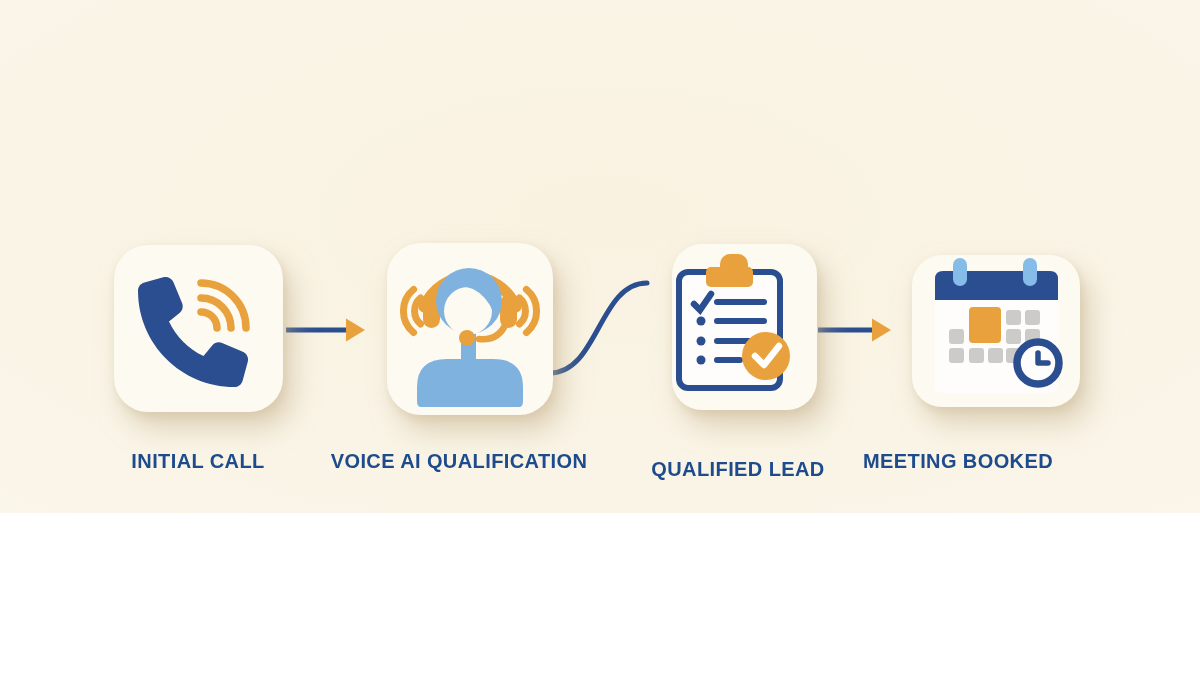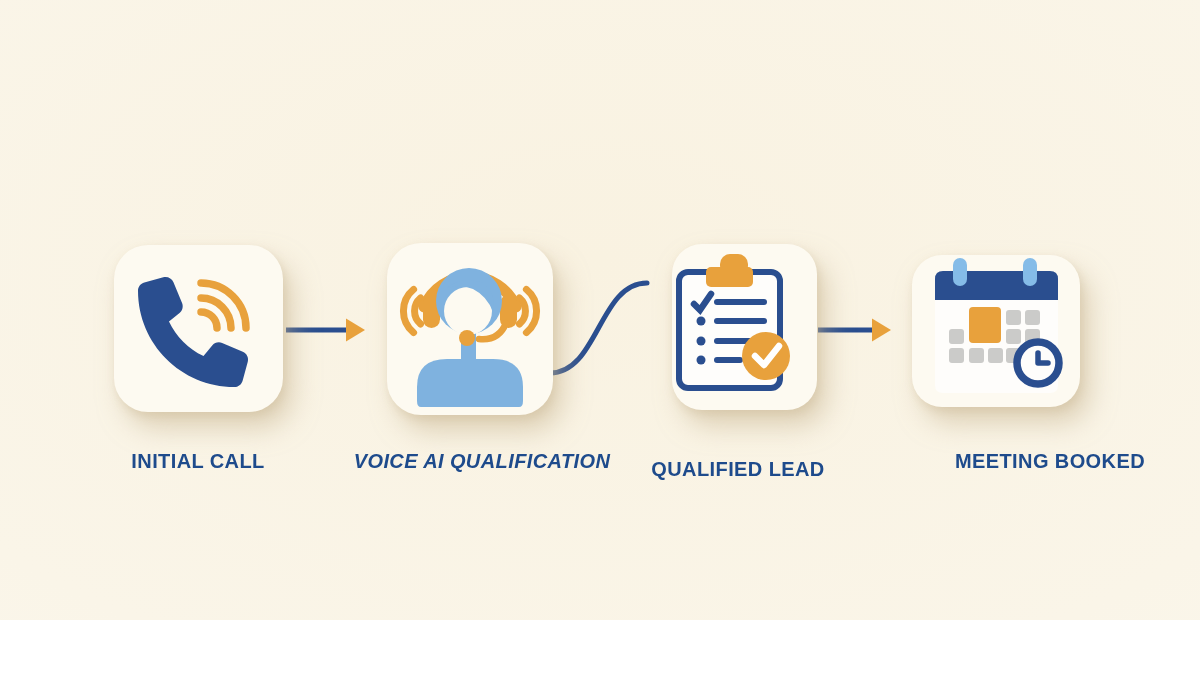--- a/index.html
+++ b/index.html
@@ -4,41 +4,41 @@
 <style>
   :root{
     --background:#faf5e8; --card:#fdfaf1; --dark-blue:#2a4e8f; --label-blue:#1e4b8c;
     --orange:#e8a13c; --light-blue:#7fb2df; --sky-blue:#85bce8; --gray-cell:#cbcbc9;
     --icon-white:#fefdfb;
   }
   *{margin:0;padding:0;box-sizing:border-box;}
   html,body{width:1200px;height:685px;overflow:hidden;}
   body{font-family:"Liberation Sans",sans-serif;}
   .stage{
-    position:relative;width:1200px;height:620px;
+    position:relative;width:1200px;height:513px;
     background:radial-gradient(120% 130% at 50% 42%, #f9f2e1 0%, var(--background,#faf5e8) 55%, #fcf9f1 100%);
   }
   .connectors{position:absolute;left:0;top:0;width:1200px;height:685px;z-index:1;}
   .card{
     position:absolute;background:var(--card,#fdfaf1);z-index:2;
     box-shadow:10px 16px 26px rgba(196,176,138,.5), 2px 4px 9px rgba(196,176,138,.28);
   }
   .card svg{display:block;width:100%;height:100%;}
   .card-1{left:114px;top:245px;width:169px;height:167px;border-radius:34px;}
   .card-2{left:387px;top:243px;width:166px;height:172px;border-radius:34px;}
   .card-3{left:672px;top:244px;width:145px;height:166px;border-radius:30px;}
   .card-4{left:912px;top:255px;width:168px;height:152px;border-radius:30px;}
   .step-label{
     position:absolute;top:450px;width:340px;text-align:center;z-index:2;
     font-size:20px;font-weight:700;letter-spacing:.4px;color:var(--label-blue,#1e4b8c);
   }
   .label-1{left:28px;}   
-  .label-2{left:312px;font-style:italic;}  
+  .label-2{left:289px;}  
   .label-3{left:568px;margin-top:8px;}  
-  .label-4{left:805px;text-align:right;}  
+  .label-4{left:788px;}  
 </style>
 </head>
 <body>
 
 <div class="stage">
 
   <svg class="connectors" viewBox="0 0 1200 685">
     <g>
       <line x1="286" y1="330" x2="346" y2="330" stroke="var(--dark-blue)" stroke-width="5"></line>
       <polygon points="346,318.5 346,341.5 365,330" fill="var(--orange)"></polygon>

